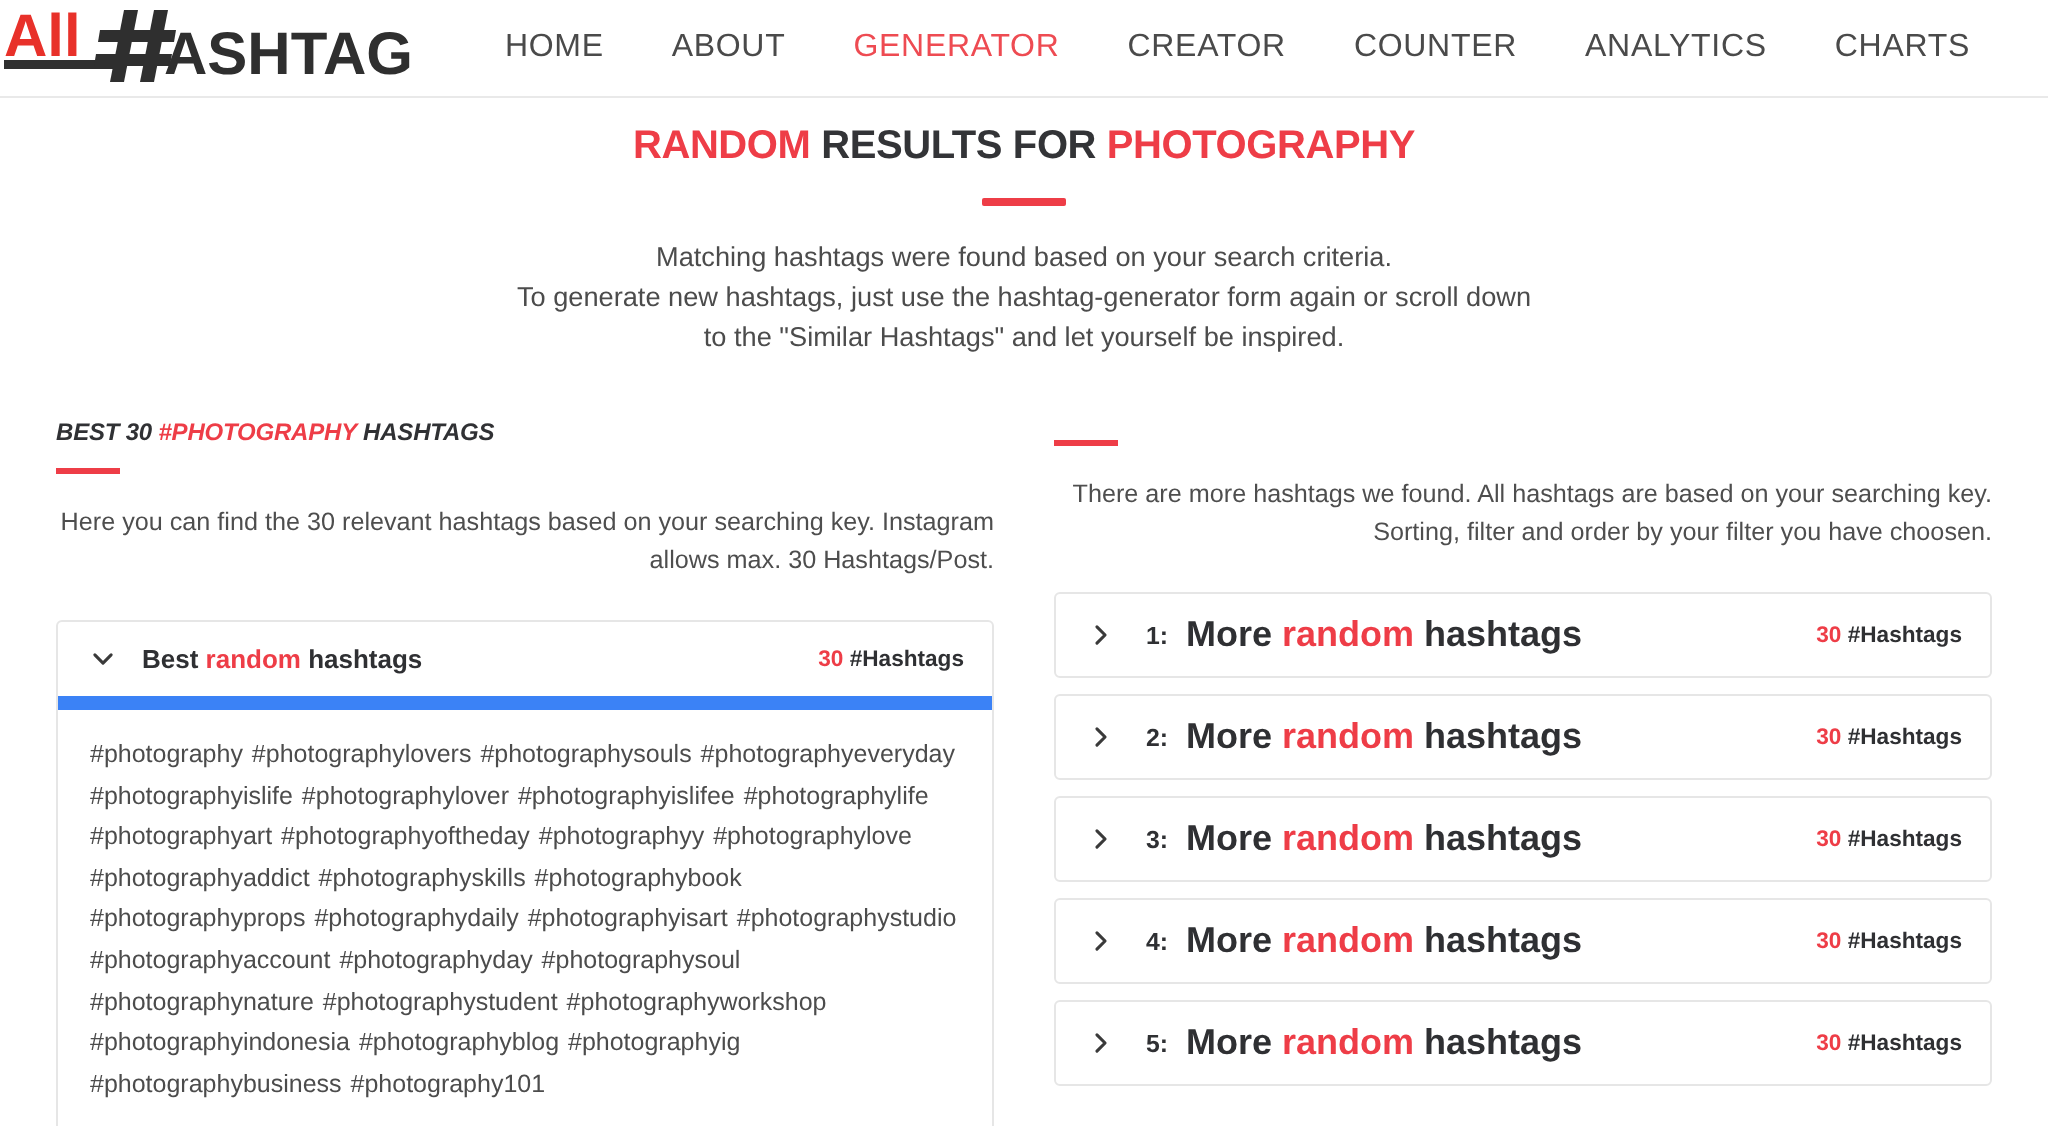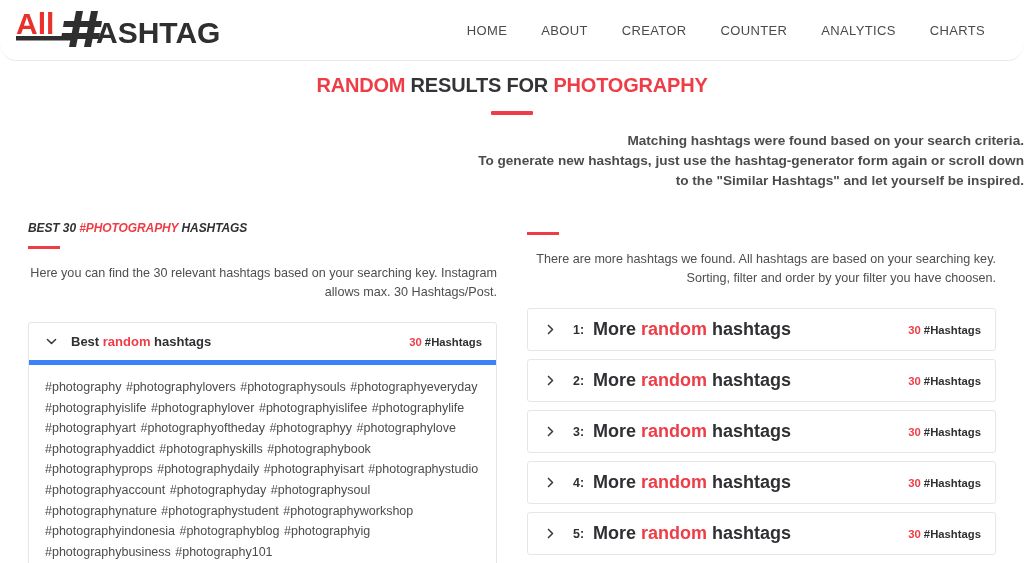--- a/index.html
+++ b/index.html
@@ -12,46 +12,45 @@
 
   body {
     font-family: "Liberation Sans", sans-serif;
     background: #ffffff;
     color: #3c4043;
     -webkit-font-smoothing: antialiased;
   }
 
   
   .site-header {
-    height: 61px;
+    height: 49px;
     width: 100%;
     background: #fff;
     border-bottom: 1px solid #e9e9e9;
     display: flex;
     align-items: center;
     justify-content: space-between;
-    padding: 0 22px 0 14px;
-    border-radius: 17px;
+    padding: 0 22px 0 0;
   }
 
   .logo {
     display: flex;
     align-items: center;
     height: 46px;
     user-select: none;
   }
   .logo-svg { display: block; }
 
   .main-nav {
     display: flex;
     align-items: center;
     gap: 0px;
   }
   .nav-item {
-    font-size: 13px;
+    font-size: 16px;
     font-weight: 400;
     letter-spacing: 0.35px;
     color: #4a4a4a;
     text-decoration: none;
     padding: 6px 17px;
     white-space: nowrap;
     cursor: pointer;
   }
   .nav-item.active { color: #ee4b52; }
 
@@ -71,26 +70,25 @@
 
   .title-rule {
     width: 42px;
     height: 4px;
     background: #ee3d47;
     margin: 14px auto 0;
     border-radius: 1px;
   }
 
   .intro {
-    text-align: right;
+    text-align: center;
     margin-top: 16px;
     font-size: 13.6px;
     line-height: 20px;
     color: #4c4c4c;
-    font-weight: bold;
   }
 
   
   .columns {
     display: flex;
     padding: 0 28px;
     margin-top: 30px;
     gap: 30px;
   }
   .col { flex: 1 1 0; min-width: 0; }
@@ -124,21 +122,21 @@
     margin-top: 20px;
     background: #fff;
     border: 1px solid #e6e6e6;
     border-radius: 3px;
   }
 
   .card-head {
     display: flex;
     align-items: center;
     padding: 11px 14px 11px 16px;
-    border-bottom: 5px solid #3b82f6;
+    border-bottom: 7px solid #3b82f6;
     cursor: pointer;
   }
   .chev {
     width: 13px;
     height: 13px;
     flex: 0 0 13px;
     margin-right: 13px;
     color: #3a3a3a;
   }
   .chev svg { display: block; width: 13px; height: 13px; }
@@ -211,20 +209,21 @@
         <polygon points="50,14 88,14 87,20 49,20"></polygon>
         <polygon points="48,26 86,26 85,32 47,32"></polygon>
       </g>
       <text x="82" y="36" font-family="Liberation Sans, sans-serif" font-size="30" font-weight="bold" fill="#2f2f2f">ASHTAG</text>
     </svg>
   </a>
 
   <nav class="main-nav">
     <a class="nav-item">HOME</a>
     <a class="nav-item">ABOUT</a>
+    <a class="nav-item active">GENERATOR</a>
     <a class="nav-item">CREATOR</a>
     <a class="nav-item">COUNTER</a>
     <a class="nav-item">ANALYTICS</a>
     <a class="nav-item">CHARTS</a>
   </nav>
 </div>
 
 <div class="title-block">
   <h1 class="page-title"><span class="accent">RANDOM</span> <span>RESULTS FOR</span> <span class="accent">PHOTOGRAPHY</span></h1>
   <div class="title-rule"></div>

